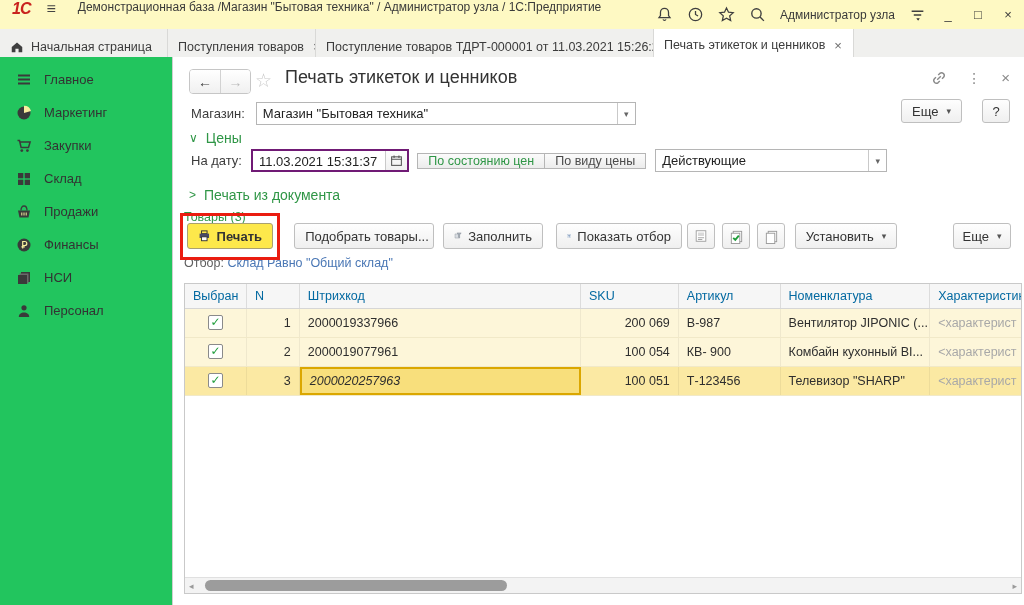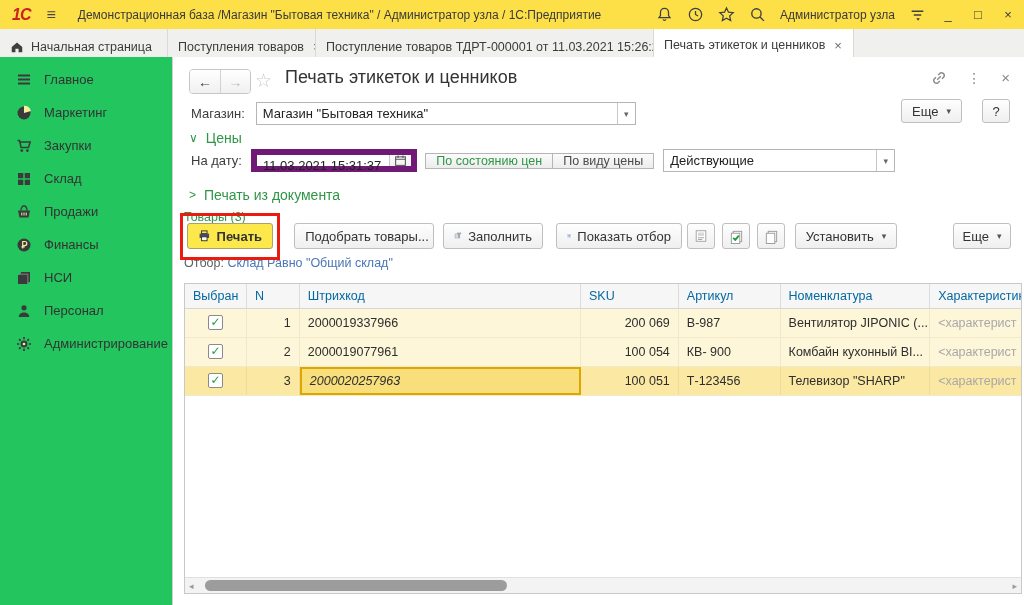--- a/index.html
+++ b/index.html
@@ -2,21 +2,21 @@
 <html><head>
 <meta charset="utf-8">
 <style>
   * { margin:0; padding:0; box-sizing:border-box; }
   html,body { width:1024px; height:605px; overflow:hidden; }
   body { font-family:"Liberation Sans","DejaVu Sans",sans-serif; color:#3c3c3c; background:#fff; }
   #app { position:relative; width:1024px; height:605px; overflow:hidden; }
   svg { display:block; }
 
   
-  .titlebar { position:absolute; left:0; top:0; width:1024px; height:29px; background:#fde047; display:flex; align-items:center; }
+  .titlebar { position:absolute; left:0; top:0; width:1024px; height:29px; background:#fef9c3; display:flex; }
   .logo { margin-left:12px; color:#c9231e; font-weight:bold; font-size:16px; font-style:italic; letter-spacing:-1px; }
   .hamburger { margin-left:16px; font-size:16px; color:#444; cursor:pointer; }
   .tb-title { margin-left:22px; font-size:12px; color:#3a3a3a; white-space:nowrap; }
   .tb-right { position:absolute; right:8px; top:0; height:29px; display:flex; align-items:center; gap:14px; }
   .tb-ic { width:17px; height:17px; cursor:pointer; }
   .tb-user { font-size:12px; color:#3a3a3a; }
   .winbtn { font-size:13px; color:#3a3a3a; width:16px; text-align:center; cursor:pointer; }
 
   
   .tabbar { position:absolute; left:0; top:29px; width:1024px; height:36px; background:#f0f0ee; display:flex; border-bottom:1px solid #d7d7d5; }
@@ -49,21 +49,21 @@
   .combo .dd { width:18px; border-left:1px solid #c9c9c9; display:flex; align-items:center; justify-content:center; color:#666; font-size:9px; cursor:pointer; }
   .btn { display:inline-flex; align-items:center; justify-content:center; gap:6px; height:24px; padding:0 10px; background:linear-gradient(#fefefe,#efefef); border:1px solid #bfbfbf; border-radius:3px; font-size:13px; color:#333; cursor:pointer; white-space:nowrap; }
   .btn .caret { font-size:9px; color:#555; margin-left:2px; }
   .top-more { position:absolute; right:62px; top:42px; }
   .top-help { position:absolute; right:14px; top:42px; width:28px; }
 
   .sect { position:absolute; font-size:14px; color:#2f9646; display:flex; gap:8px; align-items:center; cursor:pointer; }
   .sect .chev { font-size:12px; }
 
   .row-date { position:absolute; left:18px; top:92px; display:flex; align-items:center; }
-  .dateinput { display:flex; border:6px solid #701a75; height:23px; }
+  .dateinput { display:flex; border:2px solid #701a75; height:23px; }
   .dateinput .val { padding:3px 8px 0 6px; font-size:13px; color:#222; }
   .dateinput .cal { width:22px; border-left:1px solid #c9c9c9; display:flex; align-items:center; justify-content:center; cursor:pointer; background:linear-gradient(#fdfdfd,#f0f0f0); }
   .seg { display:flex; margin-left:8px; }
   .segbtn { height:16px; padding:0 10px; font-size:12.5px; display:flex; align-items:center; background:linear-gradient(#fbfbfb,#ececec); border:1px solid #b5b5b5; cursor:pointer; color:#4a4a4a; }
   .segbtn+.segbtn { border-left:none; }
   .segbtn.on { color:#2f9646; }
 
   .goods-lbl { position:absolute; left:11px; top:153px; font-size:12.5px; color:#2f9646; }
   .toolbar { position:absolute; left:0px; top:166px; width:852px; height:28px; }
   .toolbar .btn { position:absolute; height:26px; }
@@ -207,28 +207,20 @@
         </svg>
       <span>НСИ</span>
     </div>
     <div class="side-item">
       <svg width="16" height="16" viewBox="0 0 16 16">
           <circle cx="8" cy="4.8" r="2.6" fill="#3a3a3a"></circle>
           <path d="M2.8 14c0-3.1 2.2-4.6 5.2-4.6s5.2 1.5 5.2 4.6z" fill="#3a3a3a"></path>
         </svg>
       <span>Персонал</span>
     </div>
-    <div class="side-item">
-      <svg width="16" height="16" viewBox="0 0 16 16">
-          <path d="M8 1v2.2M8 12.8V15M1 8h2.2M12.8 8H15M3.1 3.1l1.5 1.5M11.4 11.4l1.5 1.5M12.9 3.1l-1.5 1.5M4.6 11.4l-1.5 1.5" stroke="#3a3a3a" stroke-width="1.7"></path>
-          <circle cx="8" cy="8" r="3.4" fill="#3a3a3a"></circle>
-          <circle cx="8" cy="8" r="1.3" fill="#f7ee9e"></circle>
-        </svg>
-      <span>Администрирование</span>
-    </div>
   </div>
 
   <div class="main">
 
     <div class="navgrp">
       <div class="navbtn">←</div>
       <div class="navbtn fwd">→</div>
     </div>
     <span class="fav-star">☆</span>
     <div class="form-title">Печать этикеток и ценников</div>

